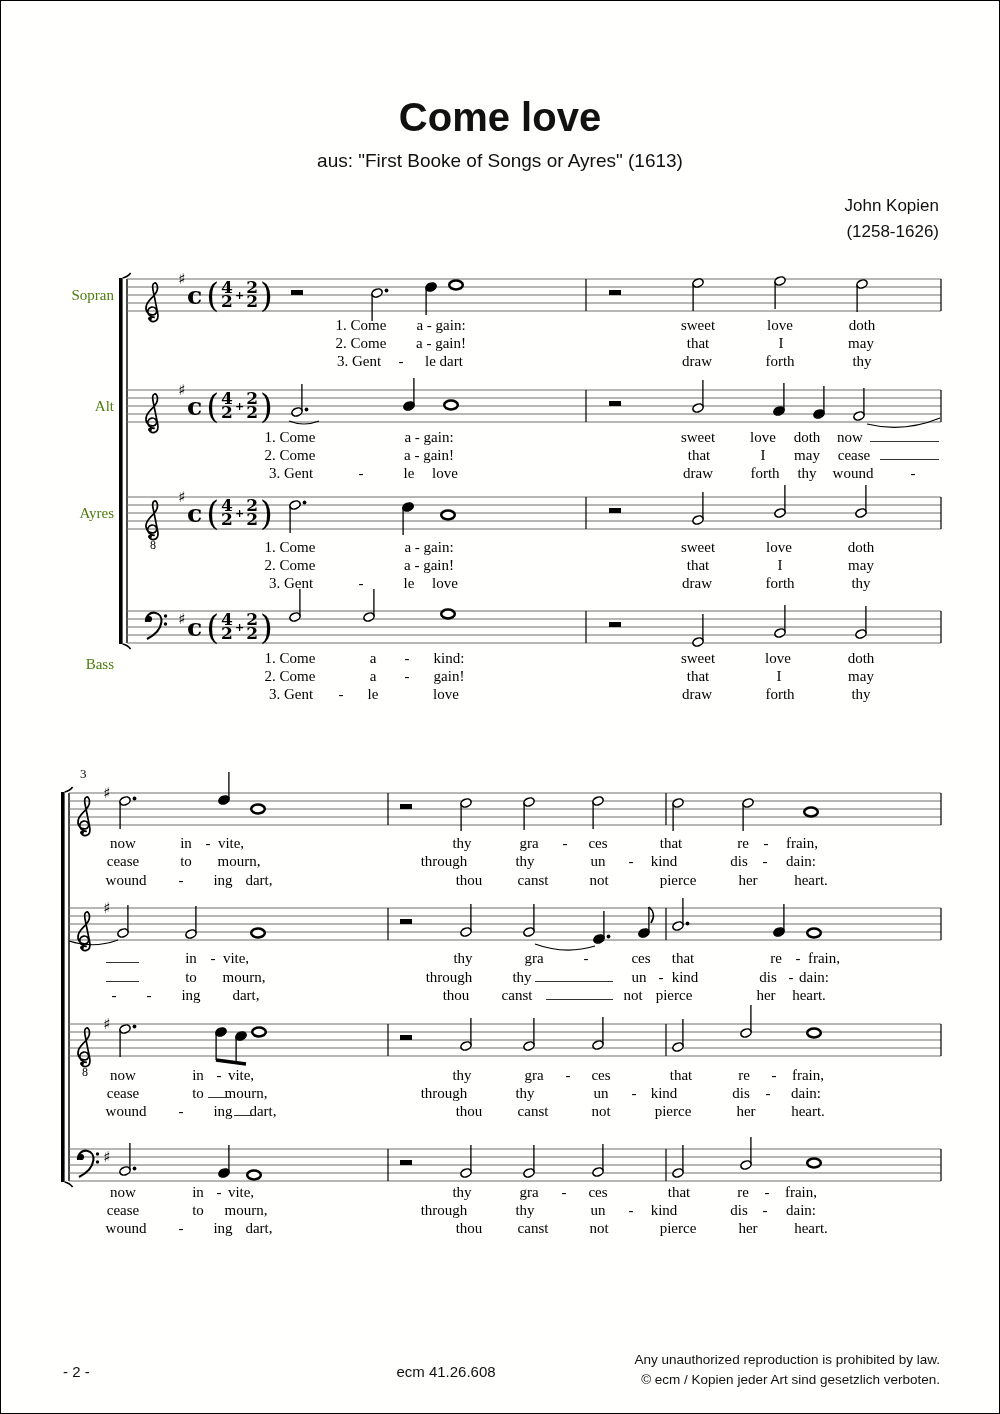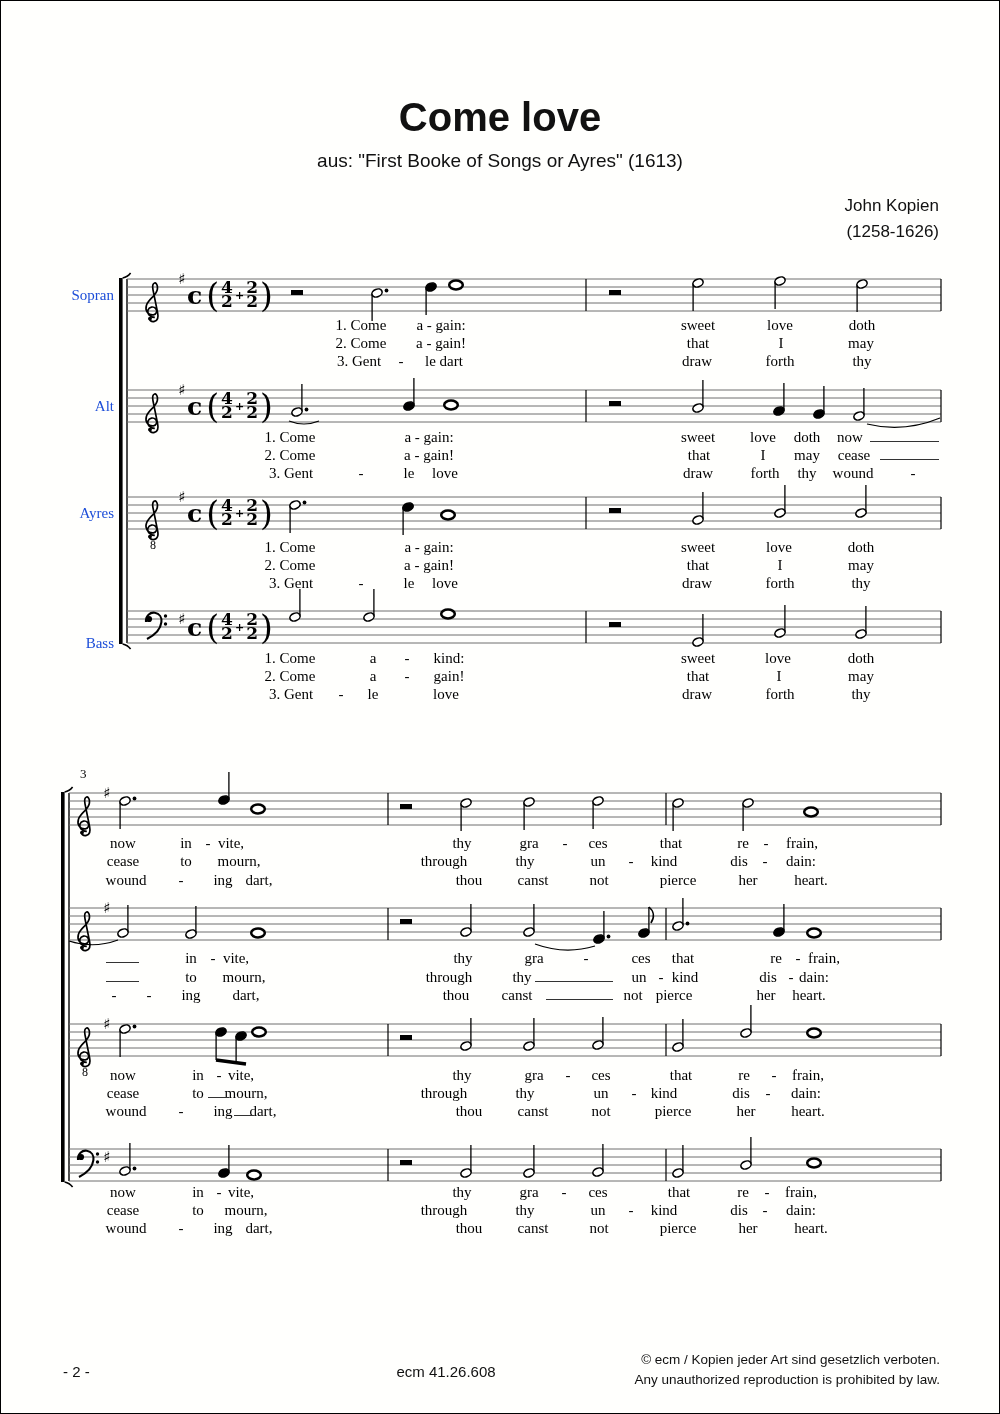--- a/index.html
+++ b/index.html
@@ -7,21 +7,21 @@
     position:relative;width:1000px;height:1414px;margin:0 auto;
     background:#fffffd;border:1px solid #000;box-sizing:border-box;
     font-family:"Liberation Sans",sans-serif;color:#1a1a1a;overflow:hidden;
   }
   .title{position:absolute;top:94px;left:0;width:100%;text-align:center;
     font-size:40px;font-weight:bold;color:#111;}
   .subtitle{position:absolute;top:149px;left:0;width:100%;text-align:center;font-size:19px;color:#111;}
   .composer{position:absolute;top:192px;right:60px;text-align:right;font-size:17px;line-height:26px;color:#111;}
   #score-svg{position:absolute;left:0;top:0;pointer-events:none;}
   .staff-label{position:absolute;transform:translate(-100%,-50%);
-    font-family:"Liberation Serif",serif;font-size:15px;color:#1d4ed8;white-space:nowrap;}
+    font-family:"Liberation Serif",serif;font-size:15px;color:#4d7c0f;white-space:nowrap;}
   .lyric{position:absolute;transform:translateX(-50%);
     font-family:"Liberation Serif",serif;font-size:15px;color:#000;white-space:nowrap;}
   .ext{position:absolute;border-top:1.2px solid #333;height:0;}
   .mnum{position:absolute;font-family:"Liberation Serif",serif;font-size:13px;color:#000;}
   .timesig{position:absolute;display:flex;align-items:center;height:44px;
     font-family:"DejaVu Serif",serif;color:#000;}
   .timesig .c{font-size:25px;font-weight:bold;margin-right:3px;}
   .timesig .par{font-size:33px;font-weight:normal;line-height:1;margin:0 1px;}
   .timesig .frac{display:flex;flex-direction:column;align-items:center;
     font-size:17px;font-weight:bold;line-height:0.8;margin:0 1px;}
@@ -311,22 +311,22 @@
           <line x1="749.9" y1="1162.5" x2="749.9" y2="1136" stroke="#000000" stroke-width="1.3"></line>
           <ellipse cx="813" cy="1162" rx="6.8" ry="4.4" fill="#fffffd" stroke="#000000" stroke-width="2.5"></ellipse>
         </g>
       </g>
     </svg>
   <div id="overlay"></div>
 
   <div class="footer-left">- 2 -</div>
   <div class="footer-center">ecm 41.26.608</div>
   <div class="footer-right">
+    <div>Any unauthorized reproduction is prohibited by law.</div>
     <div>© ecm / Kopien jeder Art sind gesetzlich verboten.</div>
-    <div>Any unauthorized reproduction is prohibited by law.</div>
   </div>
 <div class="timesig" style="left: 186px; top: 272px;">
       <span class="c">c</span>
       <span class="par">(</span>
       <span class="frac">
         <span>4</span>
         <span>2</span>
       </span>
       <span class="plus">+</span>
       <span class="frac">
@@ -430,21 +430,21 @@
         <span>4</span>
         <span>2</span>
       </span>
       <span class="plus">+</span>
       <span class="frac">
         <span>2</span>
         <span>2</span>
       </span>
       <span class="par">)</span>
     </div>
-    <div class="staff-label" style="left: 113px; top: 642px;">Bass</div>
+    <div class="staff-label" style="left: 113px; top: 663px;">Bass</div>
     <div class="lyric" style="left: 289px; top: 649px;">1. Come</div>
     <div class="lyric" style="left: 372px; top: 649px;">a</div>
     <div class="lyric" style="left: 406px; top: 649px;">-</div>
     <div class="lyric" style="left: 448px; top: 649px;">kind:</div>
     <div class="lyric" style="left: 697px; top: 649px;">sweet</div>
     <div class="lyric" style="left: 777px; top: 649px;">love</div>
     <div class="lyric" style="left: 860px; top: 649px;">doth</div>
     <div class="lyric" style="left: 289px; top: 667px;">2. Come</div>
     <div class="lyric" style="left: 372px; top: 667px;">a</div>
     <div class="lyric" style="left: 406px; top: 667px;">-</div>

